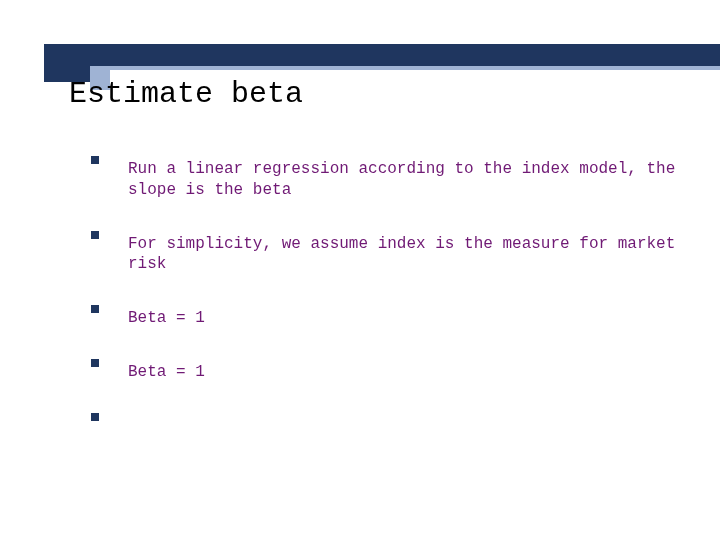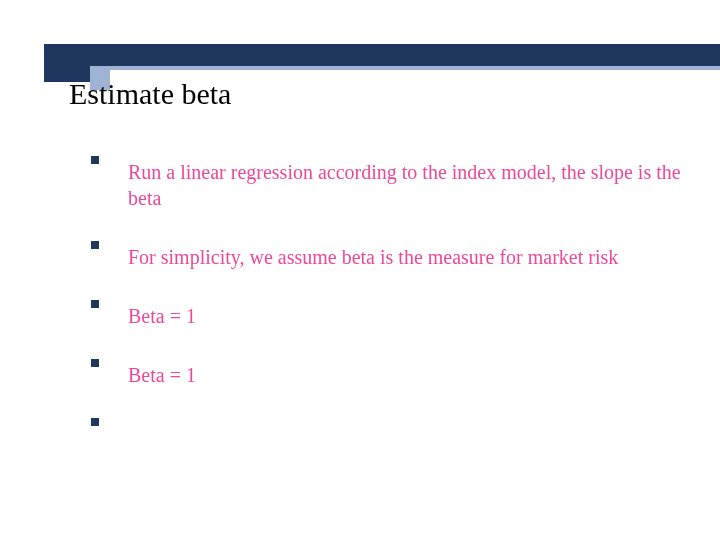--- a/index.html
+++ b/index.html
@@ -1,18 +1,19 @@
 <!DOCTYPE html>
 <html><head>
   <meta charset="utf-8">
   <style>
     * {
       margin: 11px;
       padding: 0;
       box-sizing: border-box;
+      font-family: Liberation Mono, monospace;
     }
     body {
       width: 720px;
       height: 540px;
       background: #ffffff;
       font-family: "Times New Roman", Times, serif;
       position: relative;
       overflow: hidden;
     }
     .header-decor {
@@ -76,22 +77,22 @@
     }
     .bullet-square {
       width: 8px;
       height: 8px;
       background: #1f365f;
       flex-shrink: 0;
       margin-top: 8px;
       margin-right: 18px;
     }
     .bullet-text {
-      font-size: 20px;
-      color: #ec4899;
+      font-size: 16px;
+      color: #701a75;
     }
   </style>
 </head>
 <body>
 
 <div class="header-decor">
   <div class="dark-bar"></div>
   <div class="light-strip"></div>
   <div class="small-dark-block"></div>
   <div class="small-light-block"></div>
@@ -99,21 +100,21 @@
 
 <h1 class="title">Estimate beta</h1>
 
 <div class="content">
   <div class="bullet-item">
     <div class="bullet-square"></div>
     <div class="bullet-text">Run a linear regression according to the index model, the slope is the beta</div>
   </div>
   <div class="bullet-item">
     <div class="bullet-square"></div>
-    <div class="bullet-text">For simplicity, we assume beta is the measure for market risk</div>
+    <div class="bullet-text">For simplicity, we assume index is the measure for market risk</div>
   </div>
   <div class="bullet-item">
     <div class="bullet-square"></div>
     <div class="bullet-text">Beta = 1</div>
   </div>
   <div class="bullet-item">
     <div class="bullet-square"></div>
     <div class="bullet-text">Beta = 1</div>
   </div>
   <div class="bullet-item">

